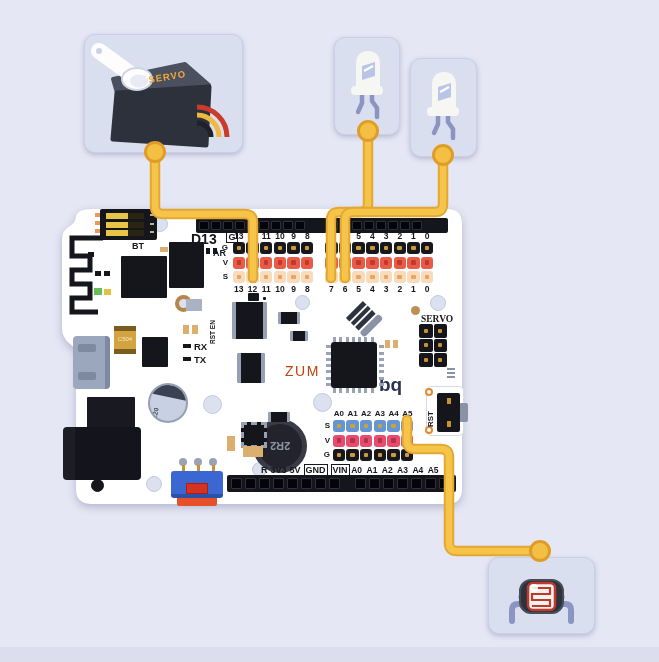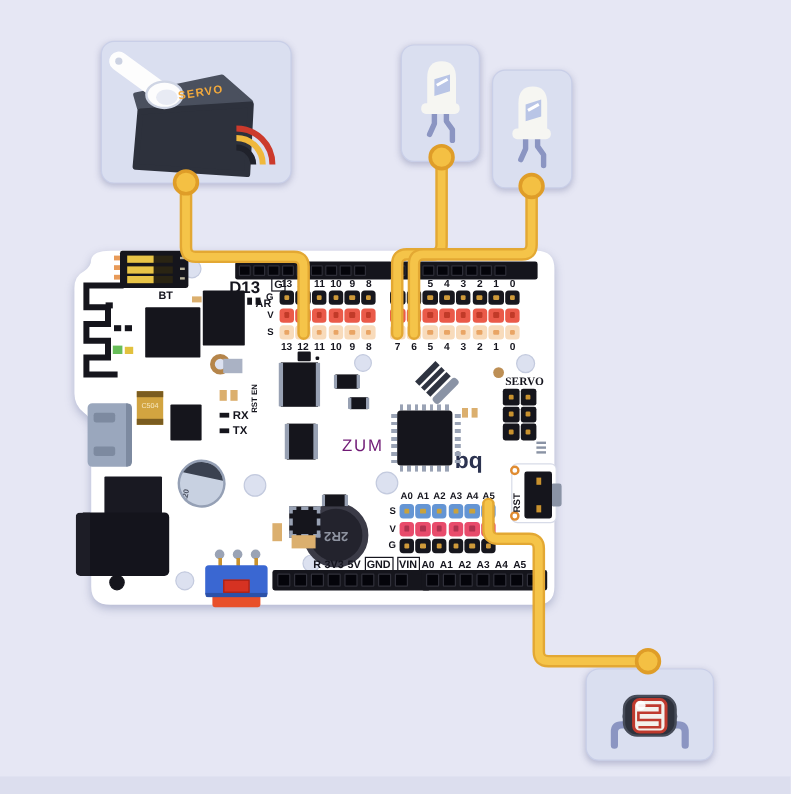--- a/index.html
+++ b/index.html
@@ -266,21 +266,21 @@
         </div>
       <div style="position:absolute;right:3px;top:5px;width:4px;height:2px;background:#b8b29a;"></div>
       <div style="position:absolute;right:3px;top:13.5px;width:4px;height:2px;background:#b8b29a;"></div>
       <div style="position:absolute;right:3px;top:22px;width:4px;height:2px;background:#b8b29a;"></div>
     </div>
 
     <div class="sk" style="left:132px;top:241px;font-size:9px;">BT</div>
     <div class="sk" style="left:194px;top:341px;font-size:9.5px;">RX</div>
     <div class="sk" style="left:194px;top:354px;font-size:9.5px;">TX</div>
     <div class="sk vtext" style="left:209px;top:314px;height:30px;font-size:6.5px;">RST EN</div>
-    <div class="sk" style="left:285px;top:363px;font-size:14px;font-weight:normal;letter-spacing:1.5px;color:#701a75;">ZUM</div>
+    <div class="sk" style="left:285px;top:363px;font-size:14px;font-weight:normal;letter-spacing:1.5px;color:#c2410c;">ZUM</div>
     <div class="sk" style="left:379px;top:374px;font-size:19px;color:#2c3350;">bq</div>
     <div class="sk" style="left:421px;top:314px;font-size:9.5px;font-family:'Liberation Serif',serif;">SERVO</div>
 
     <div class="chip" style="left:121px;top:256px;width:46px;height:42px;"></div>
     <div class="chip" style="left:169px;top:242px;width:35px;height:46px;"></div>
     <div class="deco" style="left:94px;top:288px;width:8px;height:7px;background:#67bd58;"></div>
     <div class="deco" style="left:104px;top:289px;width:7px;height:6px;background:#e2c13e;"></div>
     <div class="deco" style="left:186px;top:299px;width:16px;height:12px;background:#aab2c4;"></div>
     <div class="soic" style="left:232px;top:302px;width:27px;height:37px;"></div>
     <div class="soic" style="left:237px;top:353px;width:20px;height:30px;"></div>

